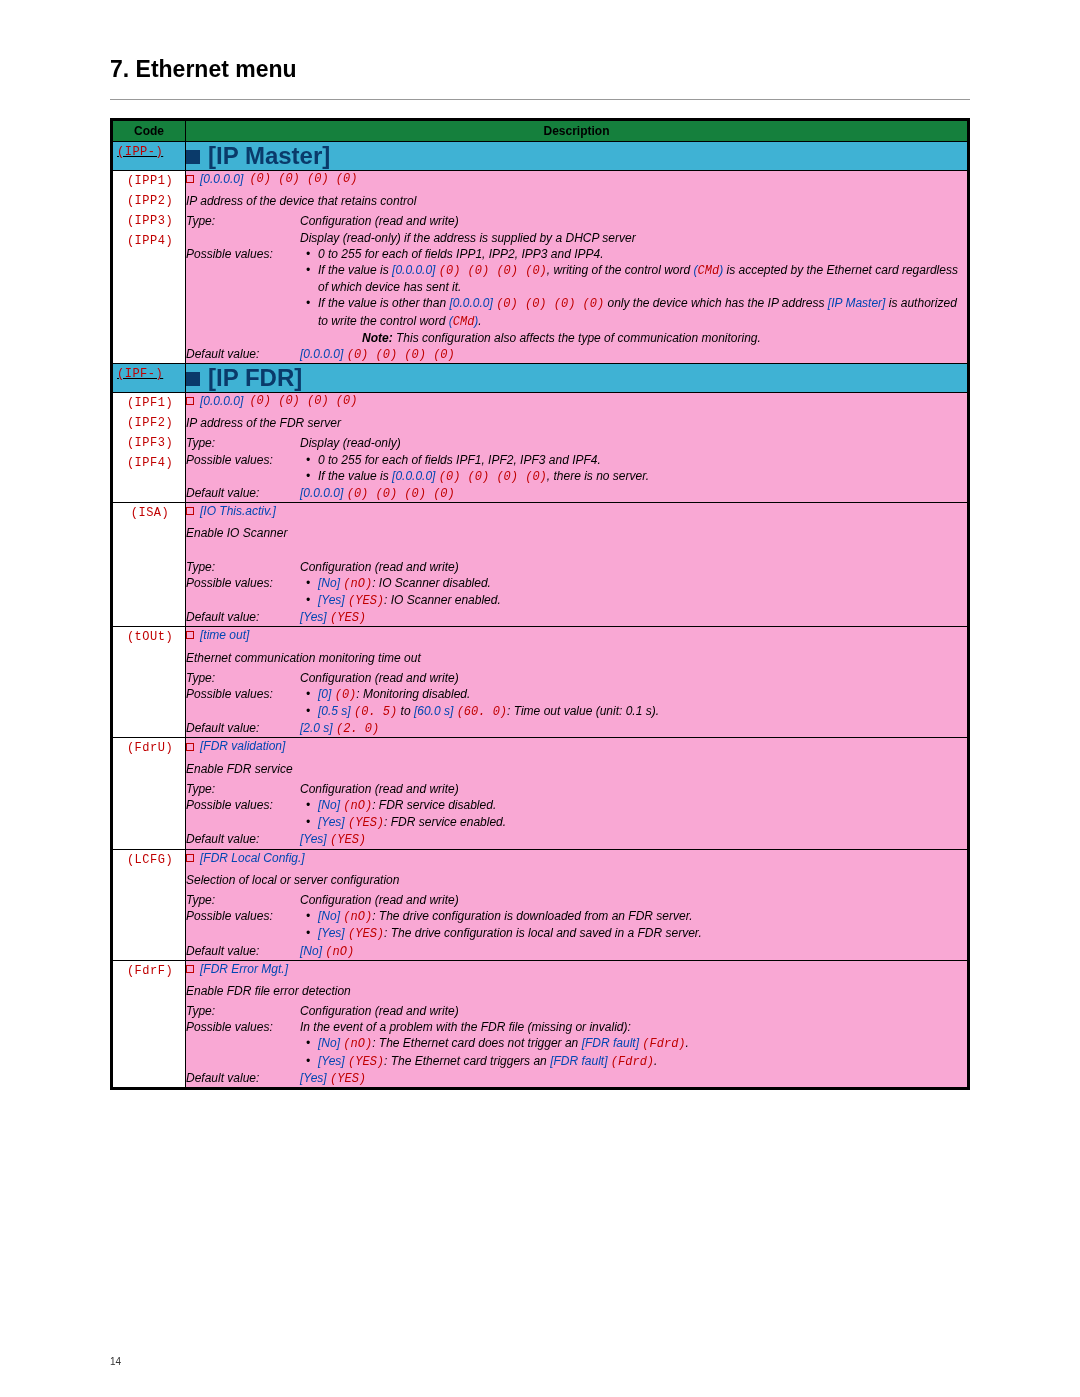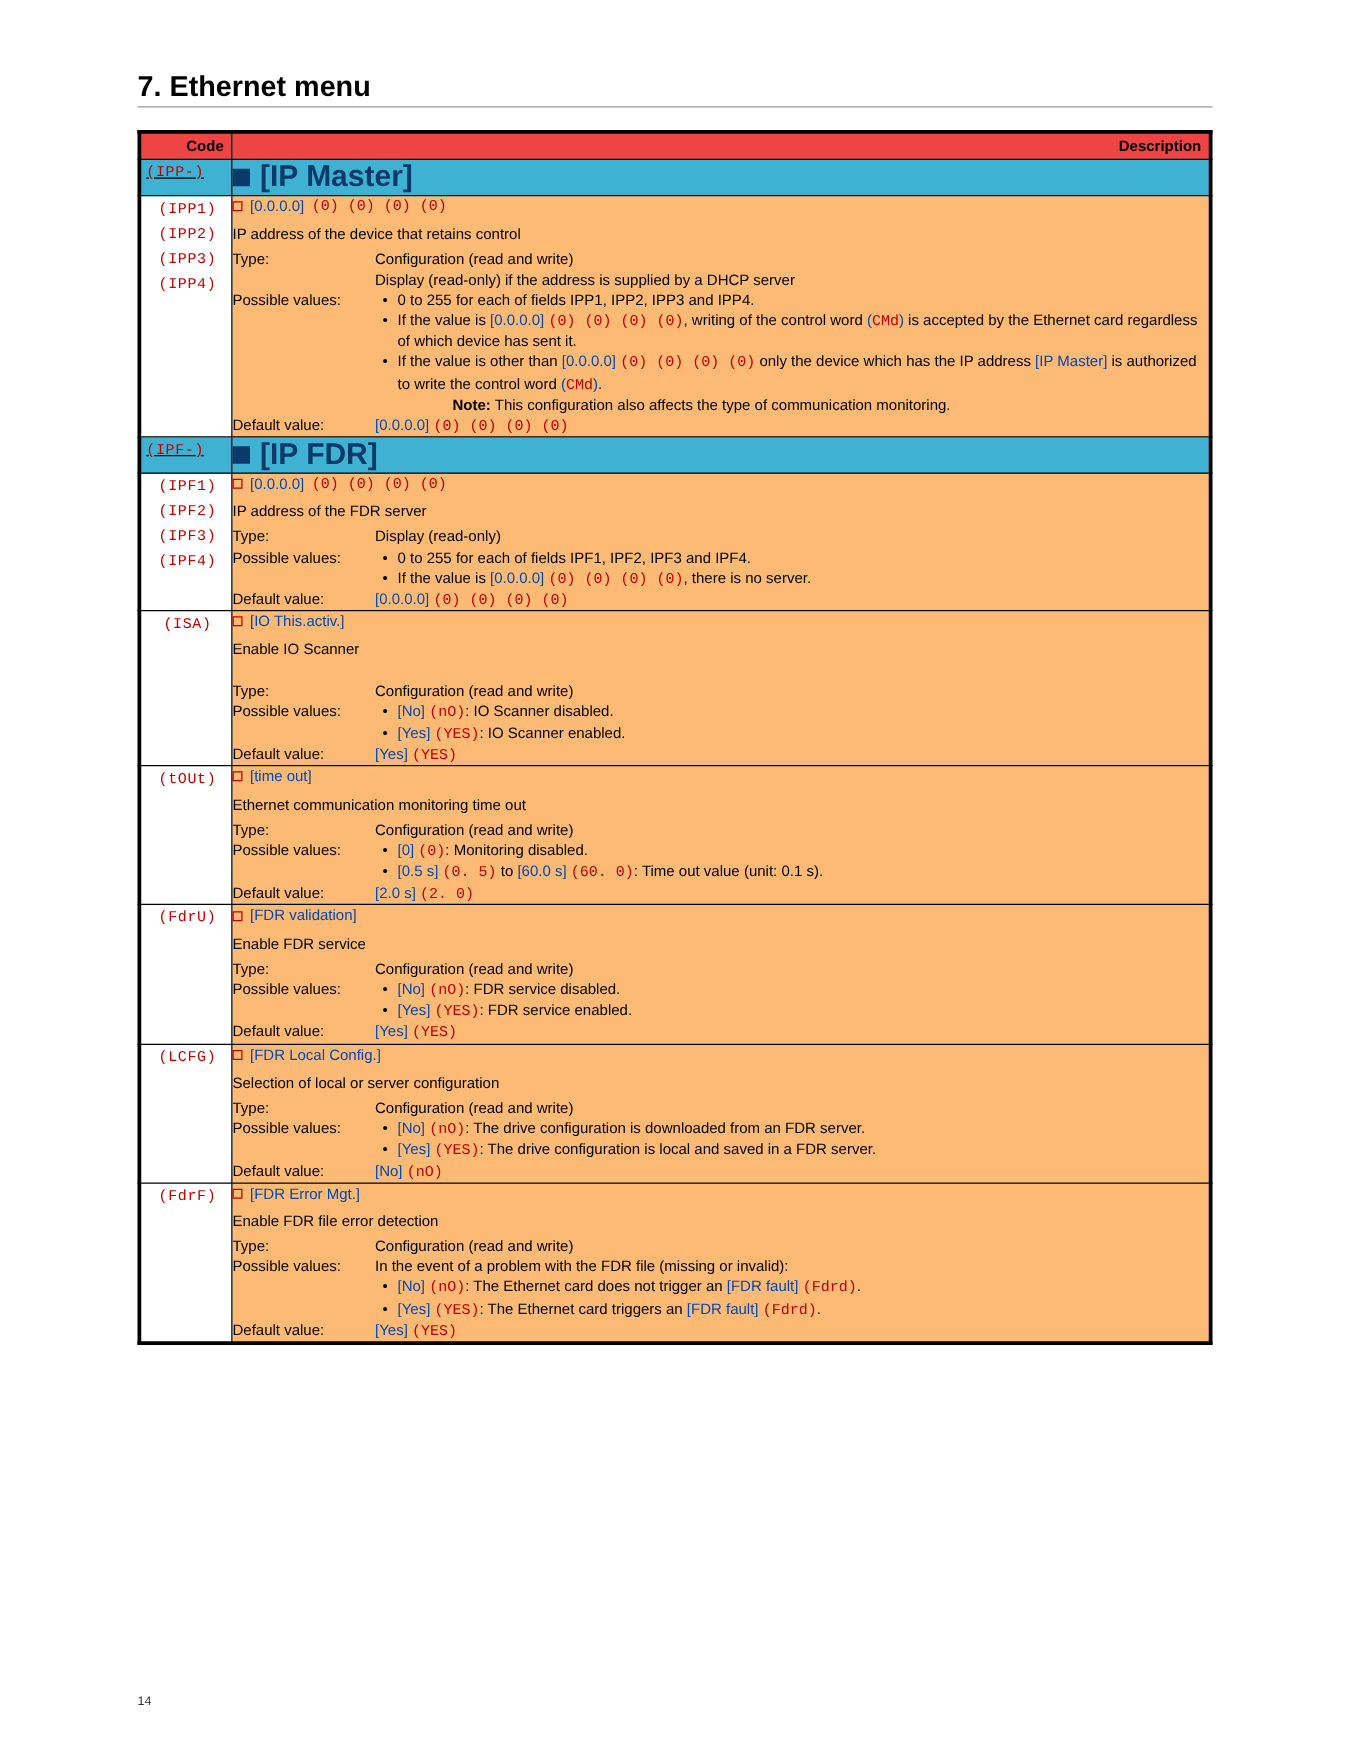--- a/index.html
+++ b/index.html
@@ -12,42 +12,42 @@
   .page {
     width: 1080px;
     min-height: 1397px;
     padding: 56px 110px 40px 110px;
     box-sizing: border-box;
     position: relative;
   }
   h1.section-title {
     font-size: 23px;
     font-weight: bold;
-    margin: 0 0 2px 0;
+    margin: 0 0 16px 0;
   }
   hr.hline {
     border: none;
     border-top: 1px solid #999;
     margin: 0 0 18px 0;
   }
   table.param {
     border-collapse: collapse;
     width: 100%;
     border: 3px solid #000;
     table-layout: fixed;
   }
   table.param td, table.param th {
     border: 1px solid #000;
     padding: 0;
     vertical-align: top;
   }
   table.param th {
-    background: #ef4444;
+    background: #15803d;
     font-weight: bold;
-    text-align: right;
+    text-align: center;
     padding: 3px 6px;
     font-size: 12px;
   }
   col.col-code { width: 74px; }
 
   
   td.section-head {
     background: #3fb2d4;
     color: #0a3a6a;
     font-weight: bold;
@@ -75,24 +75,25 @@
     color: #c00000;
     font-size: 12px;
     white-space: nowrap;
     padding: 3px 4px;
     display: block;
     letter-spacing: 0.5px;
   }
   td.code .code-txt { padding-left: 6px; text-align: center; }
 
   td.desc {
-    background: #fdba74;
+    background: #f9a8d4;
     padding: 6px 10px 10px 10px;
     font-size: 12px;
     line-height: 1.35;
+    font-style: italic;
   }
 
   .setting-title {
     display: flex;
     align-items: center;
     gap: 6px;
     margin-bottom: 6px;
     font-size: 12px;
   }
   .setting-title .box {

